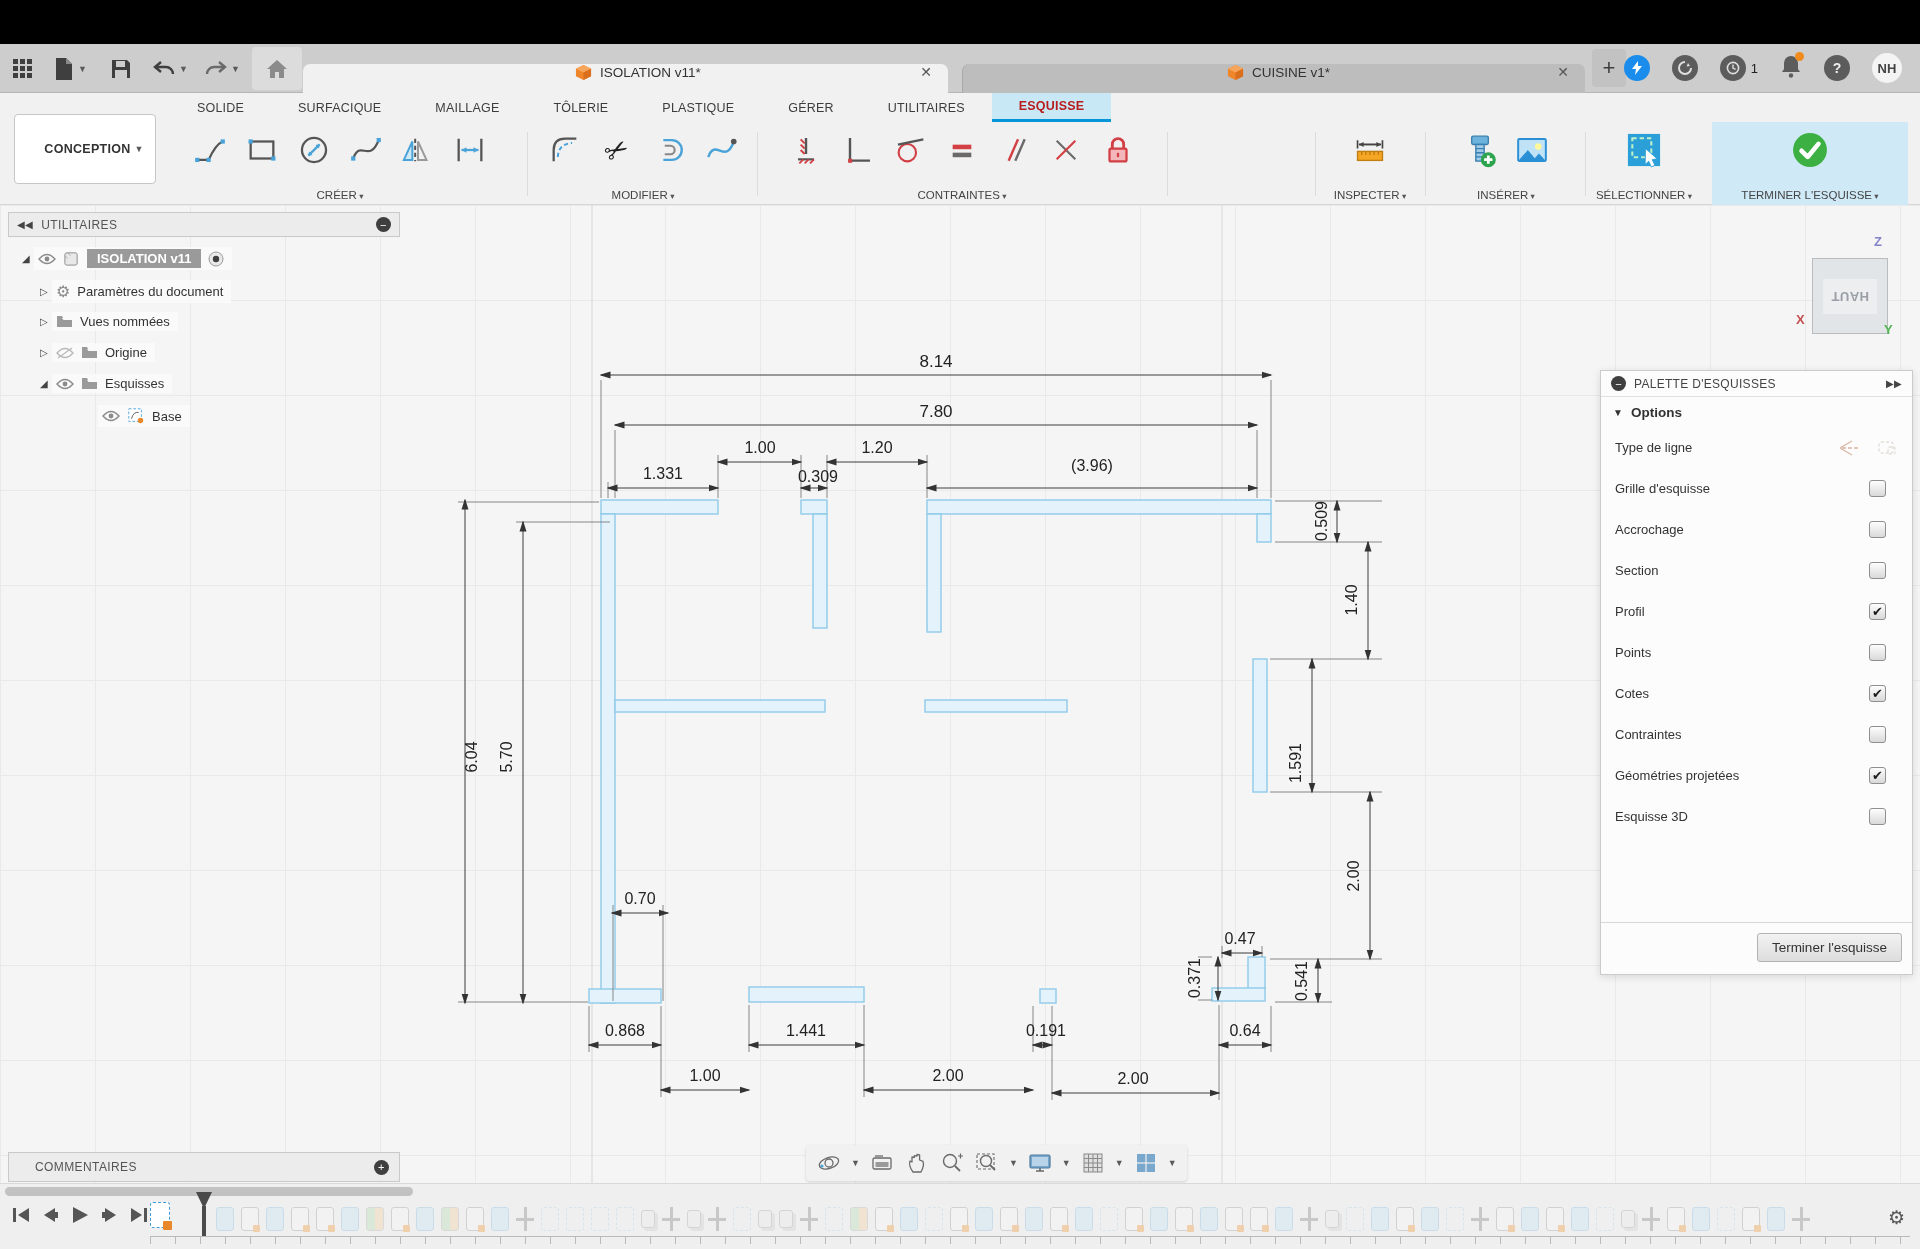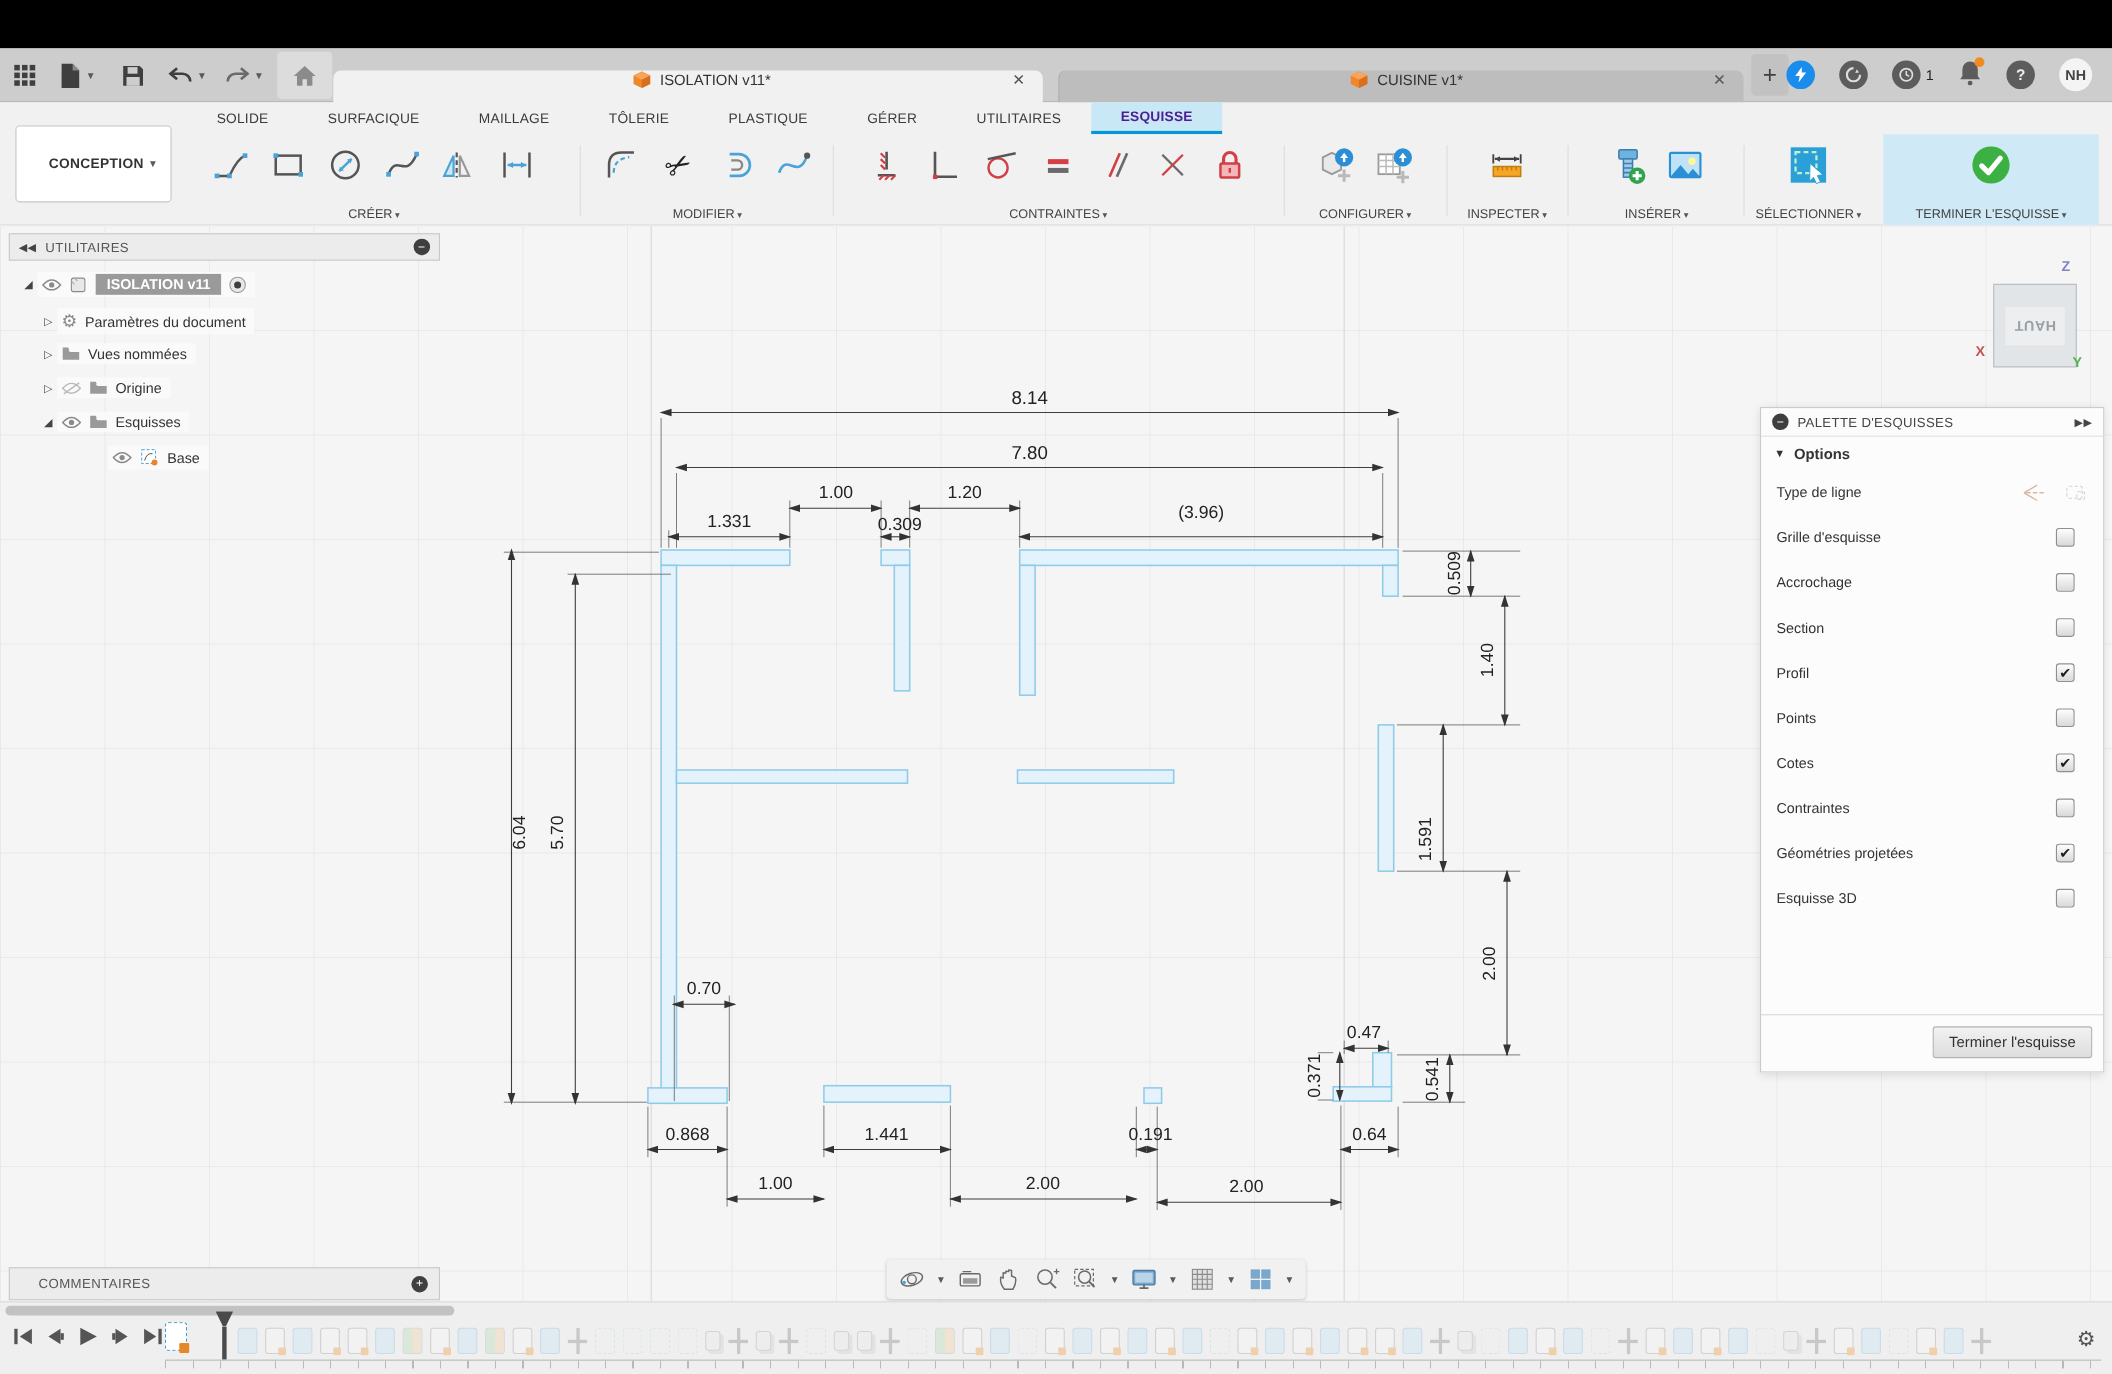--- a/index.html
+++ b/index.html
@@ -24,21 +24,21 @@
   .doc-tab.inactive .tab-content { margin-left:232px; display:flex; align-items:center;}
   .tb-right { position:absolute; top:6px; height:36px; display:flex; align-items:center; gap:22px; }
   .circle-ic { width:26px; height:26px; border-radius:50%; display:flex; align-items:center; justify-content:center; font-size:14px; color:#eee; background:#5c5c5c; }
   .plus-btn { width:34px; height:38px; background:#c2c2c2; border-radius:4px; display:flex; align-items:center; justify-content:center; font-size:22px; color:#3f3f3f; }
   .avatar { width:30px; height:30px; border-radius:50%; background:#f4f4f4; color:#444; font-size:13px; font-weight:bold; display:flex; align-items:center; justify-content:center; }
   .bell-dot { position:absolute; width:9px; height:9px; border-radius:50%; background:#f08c1d; right:-2px; top:-2px; }
 
   
   .ribbon-tabs { left:0; top:93px; width:1920px; height:29px; background:#f1f1f1; display:flex; align-items:stretch; padding-left:170px; }
   .rtab { padding:0 27px; display:flex; align-items:center; font-size:12.5px; color:#3c3c3c; letter-spacing:.2px; }
-  .rtab.active { background:#c9e8f6; color:#4c1d95; font-weight:bold; border-bottom:3px solid #0696d7; }
+  .rtab.active { background:#c9e8f6; color:#b91c1c; font-weight:bold; border-bottom:3px solid #0696d7; }
 
   
   .toolbar { left:0; top:122px; width:1920px; height:83px; background:#f1f1f1; border-bottom:1px solid #d7d7d7; }
   .ws-box { position:absolute; left:14px; top:-8px; width:142px; height:70px; background:#fff; border:1px solid #c6c6c6; border-radius:4px; display:flex; align-items:center; justify-content:center; font-size:12.5px; font-weight:bold; color:#333; letter-spacing:.3px;padding-left:18px;}
   .tgroup { position:absolute; top:0; height:83px; }
   .tg-icons { display:flex; align-items:center; justify-content:center; height:56px; gap:6px; }
   .tg-label { position:absolute; bottom:4px; width:100%; text-align:center; font-size:11.5px; color:#444; }
   .tg-label::after { content:" ▾"; font-size:8.5px; color:#555; }
   .ticon { width:46px; height:46px; display:flex; align-items:center; justify-content:center; }
   .tsep { position:absolute; top:10px; width:1px; height:64px; background:#dcdcdc; }
@@ -362,42 +362,20 @@
             <path d="M8 11 V8 a4 4 0 0 1 8 0 V11" fill="none" stroke="#d23f44" stroke-width="2"></path>
             <rect x="6" y="11" width="12" height="9" rx="1" fill="#f3b6ba" stroke="#d23f44" stroke-width="1.6"></rect>
             <path d="M12 14 v3" stroke="#d23f44" stroke-width="1.6"></path>
           </svg>
         </div>
     </div>
     <div class="tg-label">CONTRAINTES</div>
   </div>
   <div class="tsep" style="left:1167px;"></div>
 
-  <div class="tgroup" style="left:1175px; width:132px;">
-    <div class="tg-icons">
-      <div class="ticon">
-          <svg width="36" height="36" viewBox="0 0 26 26">
-            <path d="M4 8 l6 -3 6 3 v8 l-6 3 -6 -3z" fill="#e9e9e9" stroke="#9a9a9a" stroke-width="1.2"></path>
-            <circle cx="18" cy="8" r="6" fill="#2a8fd4"></circle>
-            <path d="M18 5 l2.6 3.4 h-1.8 v2.6 h-1.6 V8.4 h-1.8z" fill="#fff"></path>
-            <path d="M14 20 h8 M18 16 v8" stroke="#b9b9b9" stroke-width="2"></path>
-          </svg>
-        </div>
-      <div class="ticon">
-          <svg width="36" height="36" viewBox="0 0 26 26">
-            <rect x="3" y="6" width="14" height="13" fill="#fff" stroke="#9a9a9a" stroke-width="1.2"></rect>
-            <path d="M3 10 h14 M3 14 h14 M8 6 v13 M12.5 6 v13" stroke="#bcbcbc" stroke-width="1"></path>
-            <circle cx="19" cy="8" r="6" fill="#2a8fd4"></circle>
-            <path d="M19 5 l2.6 3.4 h-1.8 v2.6 h-1.6 V8.4 h-1.8z" fill="#fff"></path>
-            <path d="M15 21 h8 M19 17 v8" stroke="#b9b9b9" stroke-width="2"></path>
-          </svg>
-        </div>
-    </div>
-    <div class="tg-label">CONFIGURER</div>
-  </div>
   <div class="tsep" style="left:1315px;"></div>
 
   <div class="tgroup" style="left:1320px; width:100px;">
     <div class="tg-icons">
       <div class="ticon">
           <svg width="36" height="36" viewBox="0 0 26 26">
             <path d="M5 9 H21" stroke="#444" stroke-width="1.4"></path>
             <path d="M5 9 l3.4 -1.8 v3.6z M21 9 l-3.4 -1.8 v3.6z" fill="#444"></path>
             <path d="M4 6 V12 M22 6 V12" stroke="#444" stroke-width="1.2"></path>
             <rect x="4" y="14" width="18" height="6.5" fill="#f5a623" stroke="#c07f14" stroke-width="1"></rect>

